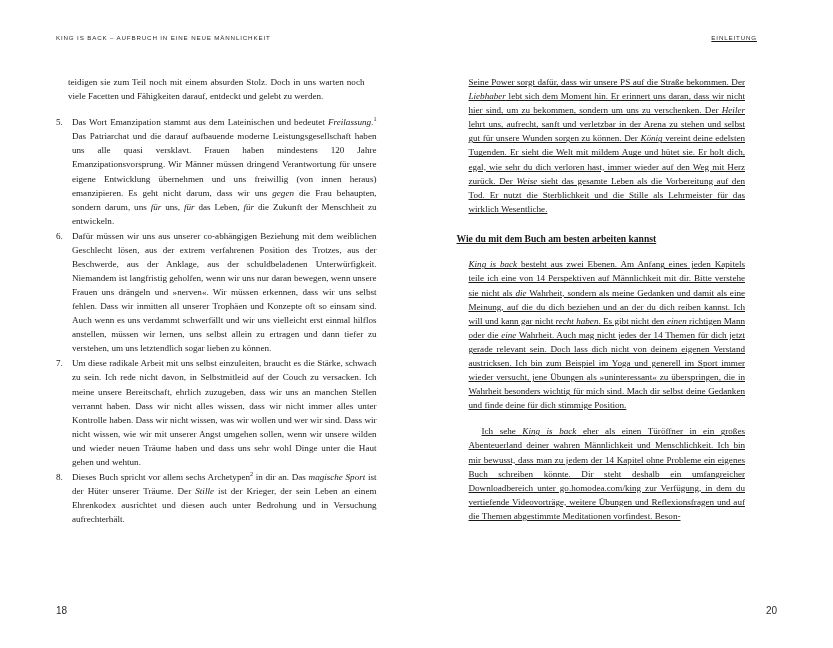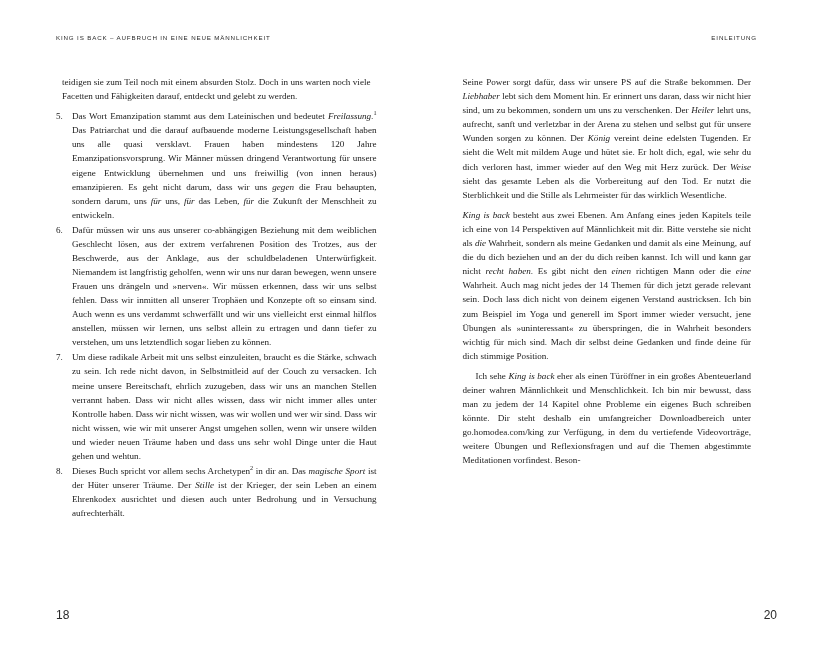--- a/index.html
+++ b/index.html
@@ -21,21 +21,21 @@
     inset: 0;
     display: flex;
   }
   .page {
     position: relative;
     width: 50%;
     height: 100%;
     padding: 34px 48px 30px 56px;
   }
   .page.left { padding-left: 56px; padding-right: 40px; }
-  .page.right { padding-left: 40px; padding-right: 76px; }
+  .page.right { padding-left: 40px; padding-right: 76px; text-decoration: underline; }
 
   .running-head {
     font-family: "Liberation Sans", sans-serif;
     font-size: 6.2px;
     letter-spacing: 0.85px;
     text-transform: uppercase;
     color: #2a2a2a;
     margin-bottom: 34px;
   }
   .running-head.right { text-align: right; }
@@ -61,43 +61,43 @@
   }
   ol.list > li .marker {
     position: absolute;
     left: 0;
     top: 0;
     width: 13px;
     text-align: left;
   }
 
   p.para {
-    margin: 6px;
+    margin: 12px;
     text-align: justify;
   }
   p.para.indent { text-indent: 13px; }
 
   .lead-para { margin: 0 0 0 0; }
 
   h2.section-head {
     font-family: "Liberation Serif", serif;
     font-weight: bold;
     font-size: 9.6px;
     margin: 16px 0 8px 0;
     line-height: 1.4;
   }
 
   i, em { font-style: italic; }
   sup { font-size: 6.2px; vertical-align: super; line-height: 0; }
 
   .folio {
     position: absolute;
-    bottom: 26px;
+    bottom: 32px;
     font-family: "Liberation Sans", sans-serif;
-    font-size: 12px;
+    font-size: 10px;
     color: #2a2a2a;
   }
   .folio.left { left: 56px; }
   .folio.right { right: 56px; }
 </style>
 </head>
 <body>
 
 <div class="spread">
 
@@ -115,20 +115,21 @@
     </div>
 
     <div class="folio left">18</div>
   </div>
 
   <div class="page right">
     <div class="running-head right">Einleitung</div>
 
     <div class="col">
       <p class="para lead-para" id="right-continued">Seine Power sorgt dafür, dass wir unsere PS auf die Straße bekommen. Der <i>Liebhaber</i> lebt sich dem Moment hin. Er erinnert uns daran, dass wir nicht hier sind, um zu bekommen, sondern um uns zu verschenken. Der <i>Heiler</i> lehrt uns, aufrecht, sanft und verletzbar in der Arena zu stehen und selbst gut für unsere Wunden sorgen zu können. Der <i>König</i> vereint deine edelsten Tugenden. Er sieht die Welt mit mildem Auge und hütet sie. Er holt dich, egal, wie sehr du dich verloren hast, immer wieder auf den Weg mit Herz zurück. Der <i>Weise</i> sieht das gesamte Leben als die Vorbereitung auf den Tod. Er nutzt die Sterblichkeit und die Stille als Lehrmeister für das wirklich Wesentliche.</p>
+      <h2 class="section-head">Wie du mit dem Buch am besten arbeiten kannst</h2>
       <div id="right-paras">
           <p class="para"><i>King is back</i> besteht aus zwei Ebenen. Am Anfang eines jeden Kapitels teile ich eine von 14 Perspektiven auf Männlichkeit mit dir. Bitte verstehe sie nicht als <i>die</i> Wahrheit, sondern als meine Gedanken und damit als eine Meinung, auf die du dich beziehen und an der du dich reiben kannst. Ich will und kann gar nicht <i>recht haben</i>. Es gibt nicht den <i>einen</i> richtigen Mann oder die <i>eine</i> Wahrheit. Auch mag nicht jedes der 14 Themen für dich jetzt gerade relevant sein. Doch lass dich nicht von deinem eigenen Verstand austricksen. Ich bin zum Beispiel im Yoga und generell im Sport immer wieder versucht, jene Übungen als »uninteressant« zu überspringen, die in Wahrheit besonders wichtig für mich sind. Mach dir selbst deine Gedanken und finde deine für dich stimmige Position.</p>
           <p class="para indent">Ich sehe <i>King is back</i> eher als einen Türöffner in ein großes Abenteuerland deiner wahren Männlichkeit und Menschlichkeit. Ich bin mir bewusst, dass man zu jedem der 14 Kapitel ohne Probleme ein eigenes Buch schreiben könnte. Dir steht deshalb ein umfangreicher Downloadbereich unter go.homodea.com/king zur Verfügung, in dem du vertiefende Videovorträge, weitere Übungen und Reflexionsfragen und auf die Themen abgestimmte Meditationen vorfindest. Beson-</p>
         </div>
     </div>
 
     <div class="folio right">20</div>
   </div>
 
 </div>

